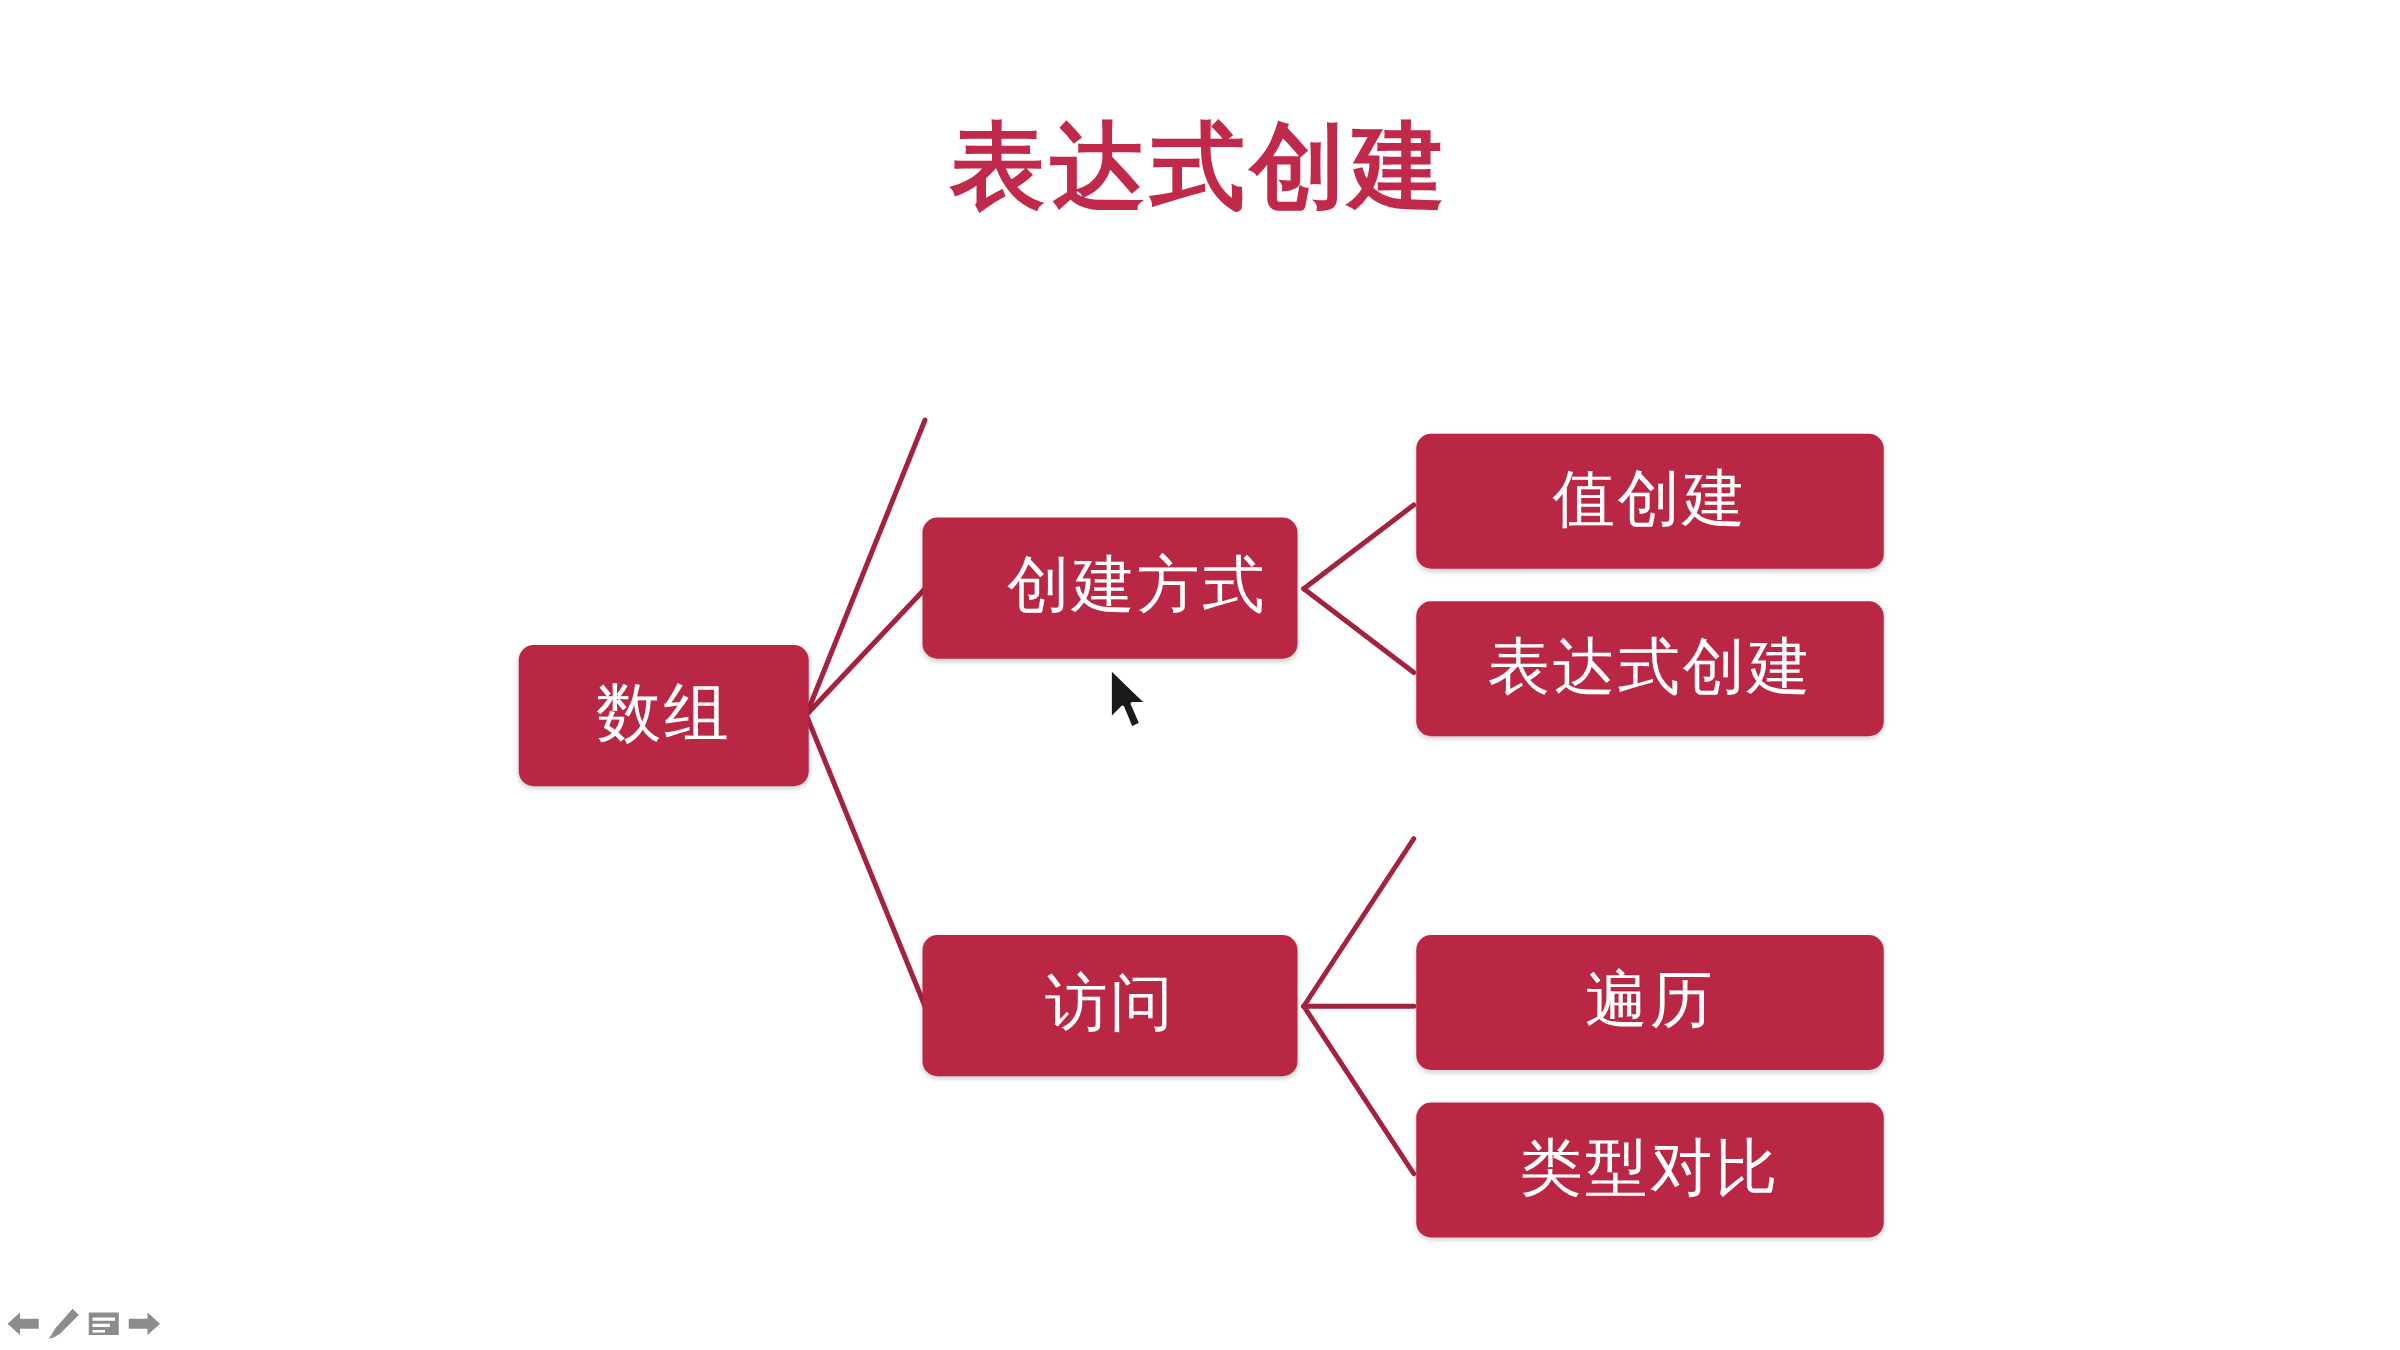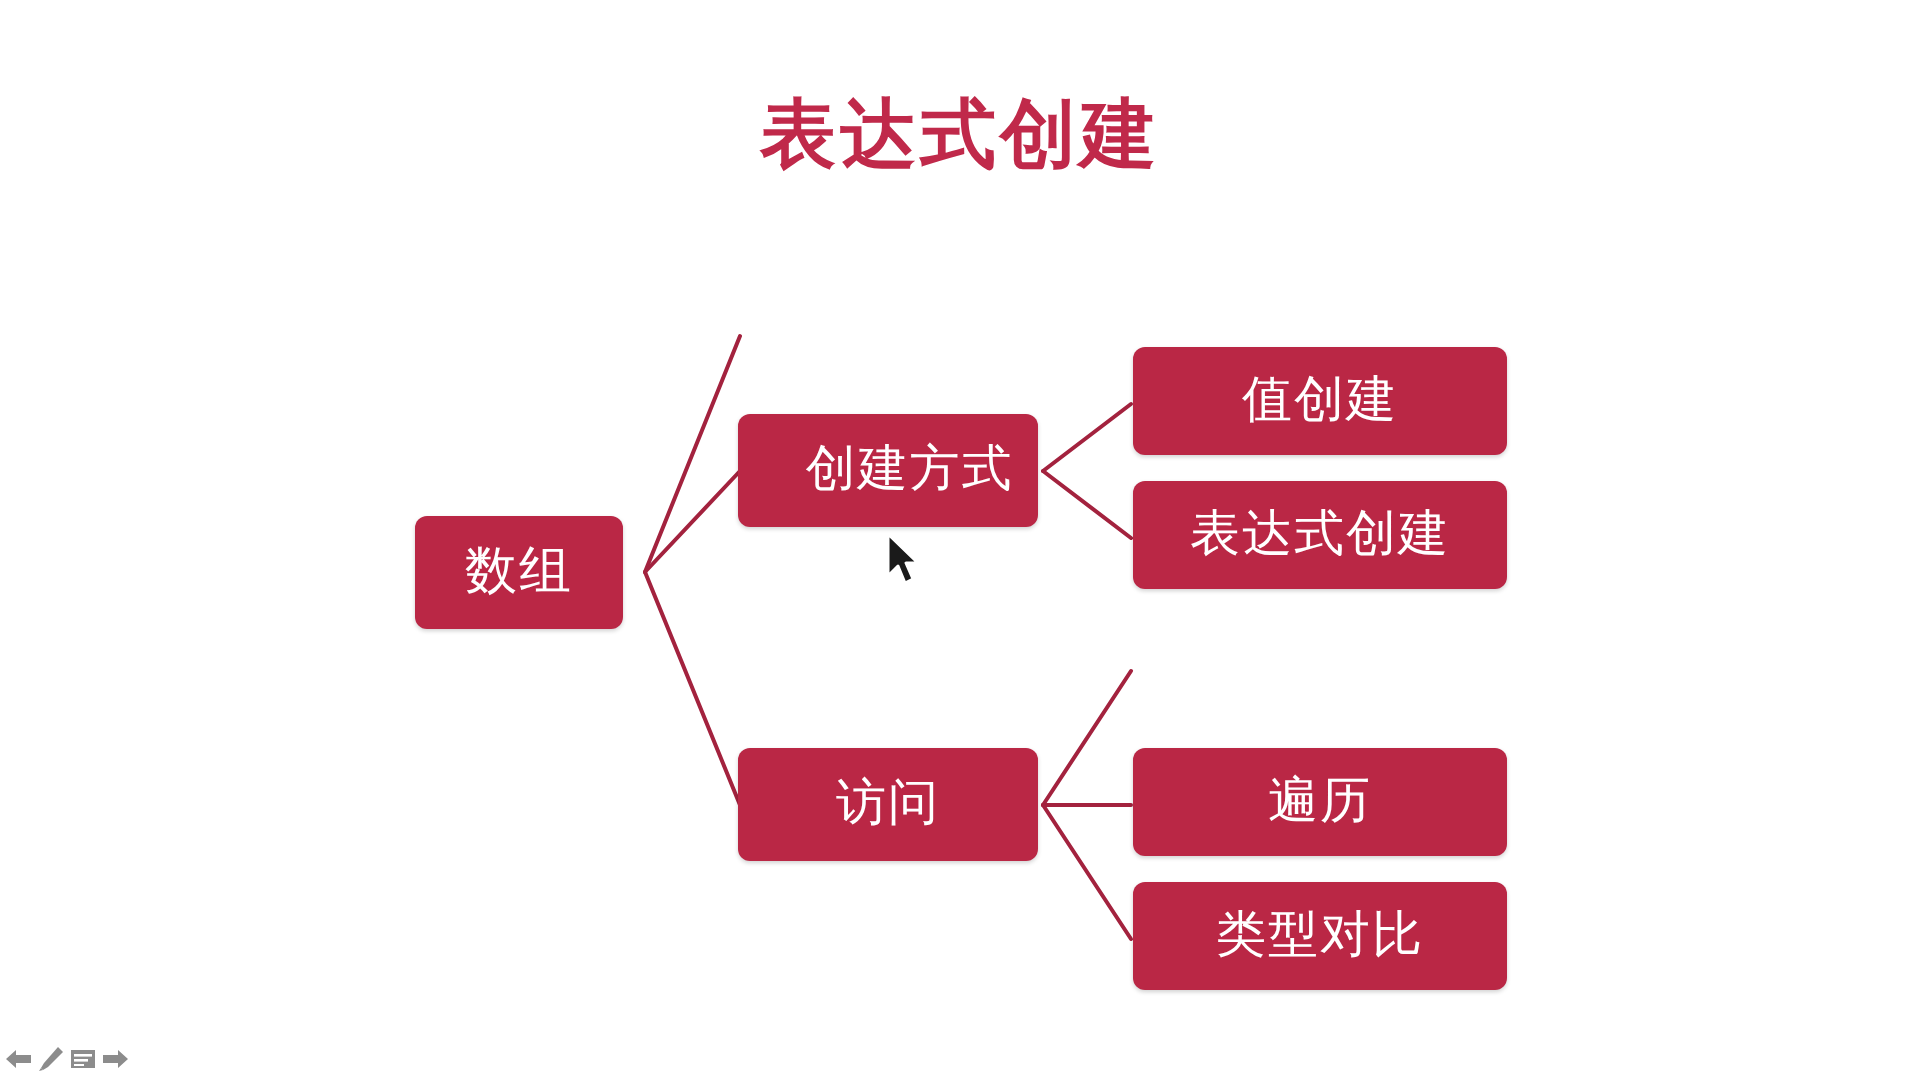--- a/index.html
+++ b/index.html
@@ -53,21 +53,21 @@
     align-items: center;
     justify-content: center;
     font-size: 50px;
     font-weight: normal;
     letter-spacing: 2px;
     white-space: nowrap;
     box-shadow: 0 2px 4px rgba(0,0,0,0.18);
     box-sizing: border-box;
     padding-bottom: 4px;
   }
-  .node.root   { left: 415px;  width: 208px; height: 113px; font-size: 52px; }
+  .node.root   { left: 415px;  width: 232px; height: 113px; font-size: 52px; }
   .node.lvl2   { left: 738px;  width: 300px; height: 113px; }
   .node.lvl3   { left: 1133px; width: 374px; height: 108px; }
 
   
   #cursor {
     position: absolute;
     left: 884px;
     top: 532px;
     width: 40px;
     height: 56px;

